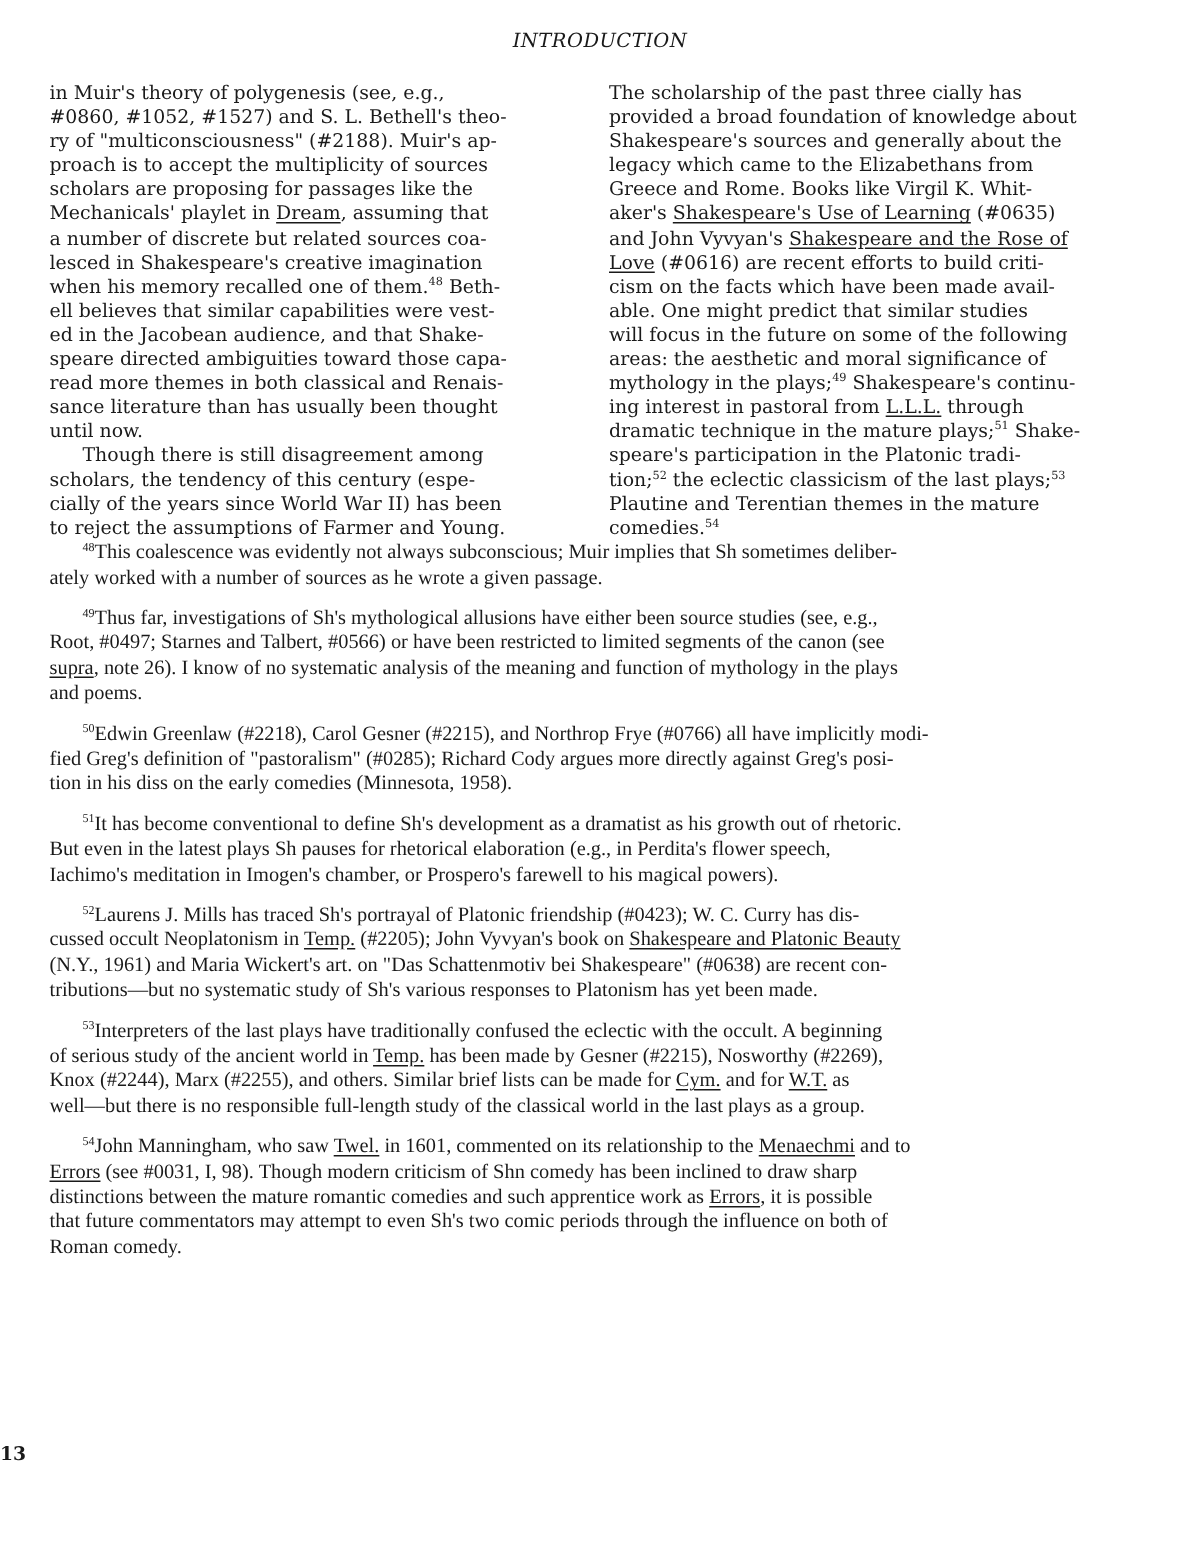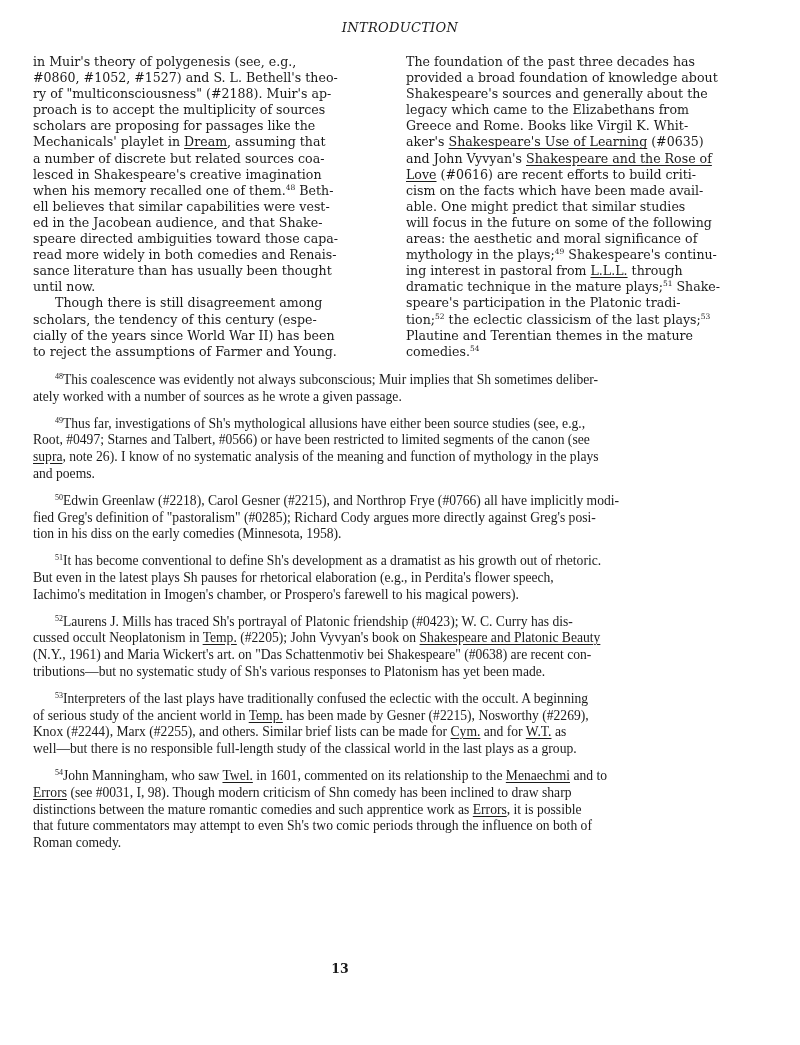--- a/index.html
+++ b/index.html
@@ -7,57 +7,57 @@
   .header { position: absolute; top: 20px; left: 0; width: 800px; text-align: center;
     font-family: "DejaVu Serif", serif; font-size: 13px; letter-spacing: 0.3px; font-style: italic; }
   .col { position: absolute; top: 54px; font-family: "DejaVu Serif", serif; font-size: 12.6px;
     line-height: 16.1px; white-space: nowrap; }
   .col.left { left: 33px; width: 355px; }
   .col.right { left: 406px; width: 340px; }
   .col .line { display: block; height: 16.1px; }
   .indent { padding-left: 22px; }
   sup { font-size: 7.5px; vertical-align: 5px; line-height: 0; }
   u { text-decoration: underline; text-underline-offset: 2px; }
-  .notes { position: absolute; top: 372px; left: 33px; width: 740px;
+  .notes { position: absolute; top: 360px; left: 33px; width: 740px;
     font-family: "Liberation Serif", serif; font-size: 13.6px; line-height: 16.8px; }
   .note { margin: 0 0 10px 0; }
   .note .line { display: block; white-space: nowrap; height: 16.8px; }
   .note .line.first { padding-left: 22px; }
   .note sup { font-size: 8px; vertical-align: 5px; }
-  .page-number { position: absolute; top: 961px; left: 0; width: 680px; text-align: center;
+  .page-number { position: absolute; top: 961px; left: 0; width: 680px; text-align: left;
     font-family: "DejaVu Serif", serif; font-size: 12.5px; font-weight: bold; }
 </style>
 </head>
 <body>
 
 <div class="header">INTRODUCTION</div>
 
 <div class="col left">
     <span class="line">in Muir's theory of polygenesis (see, e.g.,</span>
     <span class="line">#0860, #1052, #1527) and S. L. Bethell's theo-</span>
     <span class="line">ry of "multiconsciousness" (#2188). Muir's ap-</span>
     <span class="line">proach is to accept the multiplicity of sources</span>
     <span class="line">scholars are proposing for passages like the</span>
     <span class="line">Mechanicals' playlet in <u>Dream</u>, assuming that</span>
     <span class="line">a number of discrete but related sources coa-</span>
     <span class="line">lesced in Shakespeare's creative imagination</span>
     <span class="line">when his memory recalled one of them.<sup>48</sup> Beth-</span>
     <span class="line">ell believes that similar capabilities were vest-</span>
     <span class="line">ed in the Jacobean audience, and that Shake-</span>
     <span class="line">speare directed ambiguities toward those capa-</span>
-    <span class="line">read more widely in both comedies and Renais-</span>
+    <span class="line">read more themes in both classical and Renais-</span>
     <span class="line">sance literature than has usually been thought</span>
     <span class="line">until now.</span>
     <span class="line indent">Though there is still disagreement among</span>
     <span class="line">scholars, the tendency of this century (espe-</span>
     <span class="line">cially of the years since World War II) has been</span>
     <span class="line">to reject the assumptions of Farmer and Young.</span>
   </div>
 <div class="col right">
-    <span class="line">The foundation of the past three decades has</span>
+    <span class="line">The scholarship of the past three cially has</span>
     <span class="line">provided a broad foundation of knowledge about</span>
     <span class="line">Shakespeare's sources and generally about the</span>
     <span class="line">legacy which came to the Elizabethans from</span>
     <span class="line">Greece and Rome. Books like Virgil K. Whit-</span>
     <span class="line">aker's <u>Shakespeare's Use of Learning</u> (#0635)</span>
     <span class="line">and John Vyvyan's <u>Shakespeare and the Rose of</u></span>
     <span class="line"><u>Love</u> (#0616) are recent efforts to build criti-</span>
     <span class="line">cism on the facts which have been made avail-</span>
     <span class="line">able. One might predict that similar studies</span>
     <span class="line">will focus in the future on some of the following</span>

